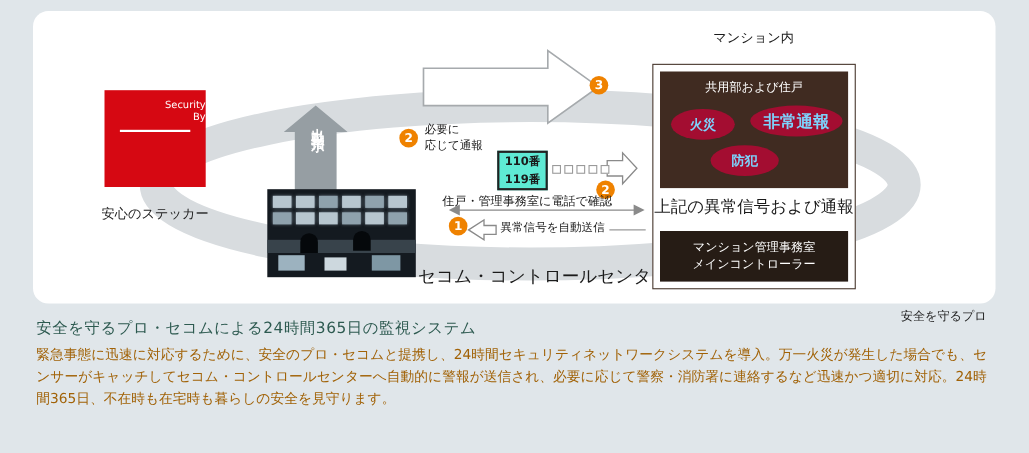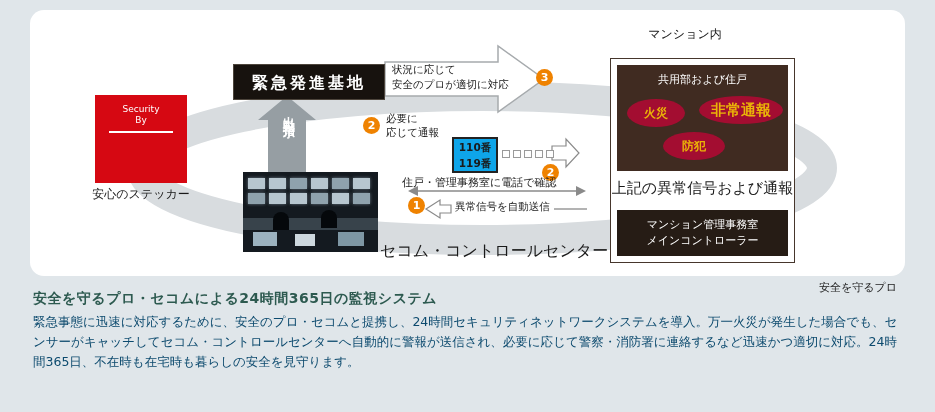--- a/index.html
+++ b/index.html
@@ -10,42 +10,42 @@
     color:#1a1a1a;
   }
   .abs { position:absolute; }
 
   
   .panel { left:30px; top:10px; width:875px; height:266px; background:#ffffff; border-radius:14px; }
   .panel svg.bg { position:absolute; left:0; top:0; z-index:0; }
   .panel > div { z-index:1; }
 
   
-  .secom { left:65px; top:85px; width:92px; height:88px; background:#d60812; color:#fff; text-align:center; }
+  .secom { left:65px; top:72px; width:92px; height:88px; background:#d60812; color:#fff; text-align:right; }
   .secom-small { font-size:9px; line-height:11px; margin-top:9px; white-space:pre-line; }
   .secom-brand { font-size:22px; font-weight:bold; letter-spacing:1px; margin-top:4px; }
   .secom-rule { width:64px; height:2px; background:#fff; margin:5px auto 0; }
   .sticker-label { left:41px; top:176px; width:140px; text-align:center; font-size:12px; }
 
   
   .base-box { left:203px; top:54px; width:152px; height:36px; background:#17120e; border:1px solid #4d453c;
               color:#fff; font-size:16px; font-weight:bold; letter-spacing:3px; text-align:center; line-height:36px; box-sizing:border-box; }
   .response-note { left:362px; top:52px; font-size:10.5px; line-height:15px; white-space:pre-line; }
 
   
   .badge { width:17px; height:17px; border-radius:50%; background:#ef8200; color:#fff;
            font-size:11px; font-weight:bold; text-align:center; line-height:17px; }
   .badge-3 { left:506px; top:59px; }
   .badge-2a { left:333px; top:107px; }
   .badge-2b { left:512px; top:154px; }
   .badge-1 { left:378px; top:187px; }
 
   .report-note { left:356px; top:101px; font-size:10.5px; line-height:14px; white-space:pre-line; }
 
-  .call-box { left:422px; top:127px; width:46px; height:36px; background:#0ea5e9; border:2px solid #222;
+  .call-box { left:422px; top:127px; width:46px; height:36px; background:#5eead4; border:2px solid #222;
               box-sizing:border-box; text-align:center; }
   .call-box div { font-size:10.5px; font-weight:bold; line-height:16px; }
 
   .signal-squares { left:472px; top:140px; }
   .signal-squares span { display:inline-block; width:6px; height:6px; border:1px solid #9a9a9a; background:#fff; margin-right:3px; vertical-align:top; }
 
   .phone-note { left:372px; top:165px; font-size:11px;text-align:right; }
   .auto-note  { left:425px; top:190px; font-size:10.5px; }
 
   
@@ -56,35 +56,35 @@
   .photo { left:213px; top:162px; width:135px; height:80px; background:#141a20; overflow:hidden; }
   .ph-screen { position:absolute; width:17px; height:11px; background:#b7c6cf; box-shadow:0 0 3px rgba(180,200,215,.55); }
   .ph-screen.dim { background:#8fa2ad; }
   .ph-desk { position:absolute; left:0; right:0; top:46px; height:12px; background:#38434b; }
   .ph-console { position:absolute; background:#9cb2bf; }
   .ph-op { position:absolute; width:16px; height:18px; background:#05080b; border-radius:8px 8px 0 0; }
   .cc-label { left:350px; top:231px; font-size:16px; }
 
   
   .mansion-label { left:585px; top:16px; width:140px; text-align:center; font-size:12px; }
-  .mansion { left:563px; top:48px; width:185px; height:205px; background:#fff; border:1px solid #46362c; box-sizing:border-box;margin-left:17px; }
+  .mansion { left:563px; top:48px; width:185px; height:205px; background:#fff; border:1px solid #46362c; box-sizing:border-box; }
   .m-dark { position:absolute; left:6px; top:6px; right:6px; height:106px; background:#402b21; }
   .m-header { color:#fff; font-size:11px; text-align:center; padding-top:7px; }
-  .oval { position:absolute; border-radius:50%; background:#a30d31; color:#eab308; font-weight:bold; text-align:center; }
+  .oval { position:absolute; border-radius:50%; background:#a30d31; color:#7dd3fc; font-weight:bold; text-align:center; }
   .oval-fire  { left:10px; top:34px; width:58px; height:28px; line-height:28px; font-size:12px; }
   .oval-alert { left:82px; top:31px; width:84px; height:28px; line-height:28px; font-size:15px; }
   .oval-crime { left:46px; top:67px; width:62px; height:28px; line-height:28px; font-size:12px; }
   .m-note { position:absolute; left:0; top:120px; width:100%; text-align:center; font-size:15px; }
   .m-controller { position:absolute; left:6px; right:6px; bottom:6px; height:46px; background:#261c15; color:#fff;
                   font-size:11px; line-height:16px; text-align:center; padding-top:7px; box-sizing:border-box; white-space:pre-line; }
 
   
   .caption { right:38px; top:280px; font-size:11px; color:#222; }
-  .heading { left:33px; top:290px; font-size:14px; font-weight:bold; color:#2d5a50; letter-spacing:0.5px; }
-  .body-text { left:33px; top:312px; width:873px; font-size:12.5px; line-height:20px; color:#0c4a6e; }
+  .heading { left:33px; top:290px; font-size:14px; font-weight:normal; color:#2d5a50; letter-spacing:0.5px; }
+  .body-text { left:33px; top:312px; width:873px; font-size:12.5px; line-height:20px; color:#a16207; }
 </style>
 </head>
 <body>
 
 <div class="panel abs">
 
   <svg class="bg" width="875" height="266" viewBox="0 0 875 266">
 
     <ellipse cx="452" cy="158" rx="340" ry="72" fill="none" stroke="#d8dcdf" stroke-width="30"></ellipse>
 
@@ -102,23 +102,20 @@
     <line x1="524" y1="199" x2="557" y2="199" stroke="#9a9a9a" stroke-width="1.3"></line>
   </svg>
 
   <div class="secom abs">
     <div class="secom-small">Security
 By</div>
     <div class="secom-rule"></div>
   </div>
   <div class="sticker-label abs">安心のステッカー</div>
 
-  <div class="base-box abs">緊急発進基地</div>
-  <div class="response-note abs">状況に応じて
-安全のプロが適切に対応</div>
   <div class="badge badge-3 abs">3</div>
 
   <div class="dispatch-label abs">出動指示</div>
 
   <div class="badge badge-2a abs">2</div>
   <div class="report-note abs">必要に
 応じて通報</div>
 
   <div class="call-box abs">
     <div>110番</div>

